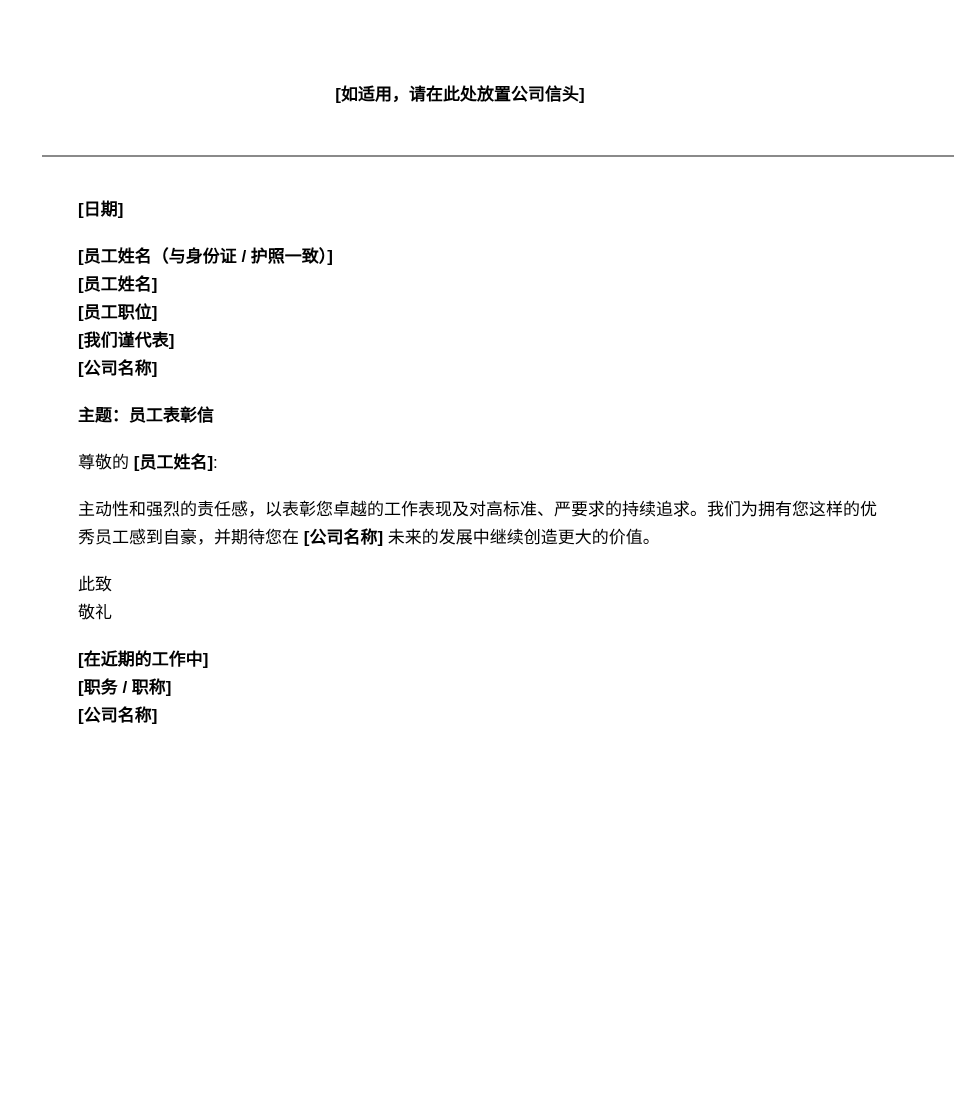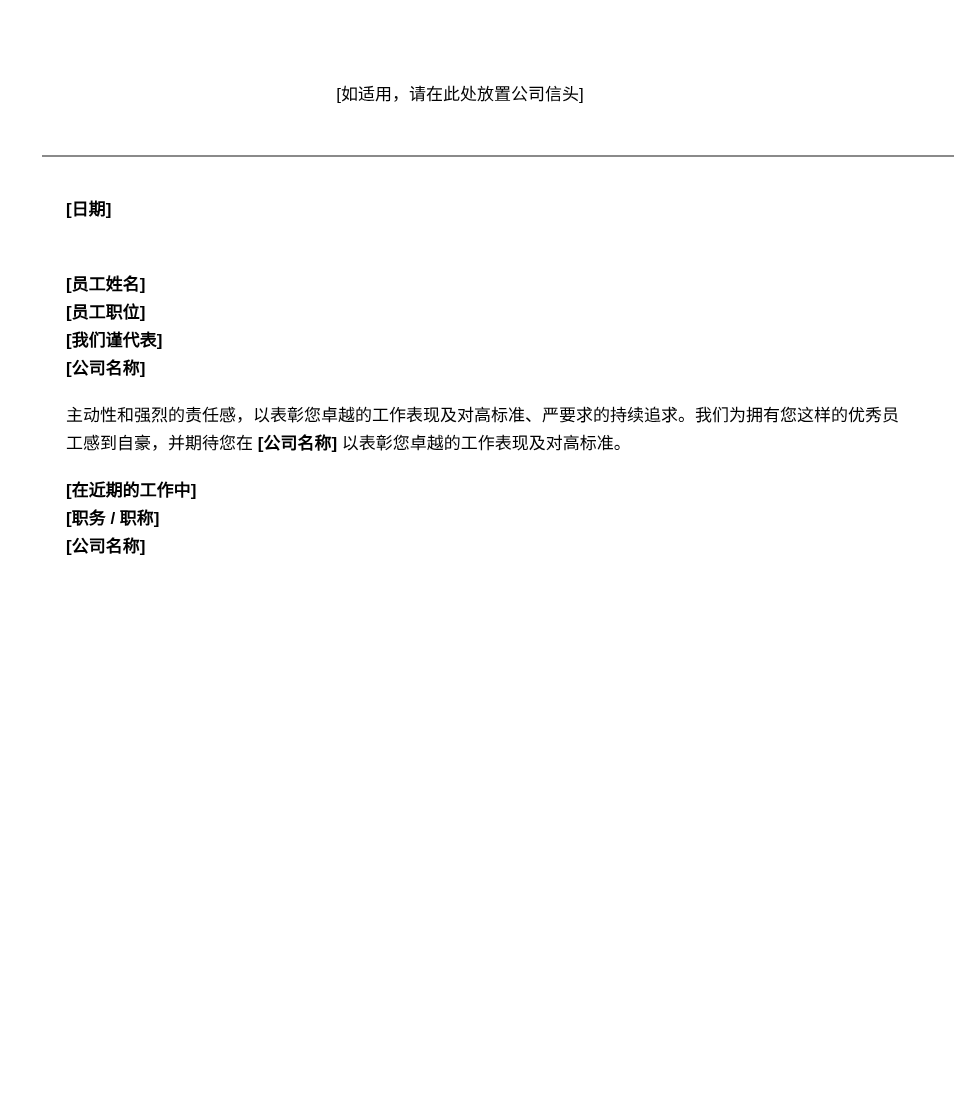--- a/index.html
+++ b/index.html
@@ -19,52 +19,55 @@
   .page {
     box-sizing: border-box;
     width: 980px;
     height: 1120px;
     padding: 0 75px 0 66px;
     background: #ffffff;
   }
   .letterhead {
     margin: 81px 51px 17px 0;
     text-align: center;
-    font-weight: normal;
+    font-weight: bold;
   }
   .divider {
     border: none;
     height: 1.5px;
     background: #8a8a8a;
     margin: 46px -49px 39px -24px;
   }
   p {
-    margin: 19px 0;
+    margin: 19px 12px;
   }
   strong { font-weight: bold; }
 </style>
 </head>
 <body>
 
 <div class="page">
 
   <div class="letterhead">[如适用，请在此处放置公司信头]</div>
 
   <hr class="divider">
 
   <div>
 
     <p><strong>[日期]</strong></p>
 
-    <p><br><strong>[员工姓名]</strong><br><strong>[员工职位]</strong><br><strong>[我们谨代表]</strong><br><strong>[公司名称]</strong></p>
+    <p><strong>[员工姓名（与身份证 / 护照一致）]</strong><br><strong>[员工姓名]</strong><br><strong>[员工职位]</strong><br><strong>[我们谨代表]</strong><br><strong>[公司名称]</strong></p>
+
+    <p><strong>主题：员工表彰信</strong></p>
+
+    <p><span>尊敬的 </span><strong>[员工姓名]</strong><span>:</span></p>
 
 
 
 
+    <p><span>主动性和强烈的责任感，以表彰您卓越的工作表现及对高标准、严要求的持续追求。我们为拥有您这样的优秀员工感到自豪，并期待您在 </span><strong>[公司名称]</strong><span> 未来的发展中继续创造更大的价值。</span></p>
 
-
-    <p><span>主动性和强烈的责任感，以表彰您卓越的工作表现及对高标准、严要求的持续追求。我们为拥有您这样的优秀员工感到自豪，并期待您在 </span><strong>[公司名称]</strong><span> 以表彰您卓越的工作表现及对高标准。</span></p>
-
+    <p><span>此致</span><br><span>敬礼</span></p>
 
     <p><strong>[在近期的工作中]</strong><br><strong>[职务 / 职称]</strong><br><strong>[公司名称]</strong></p>
 
   </div>
 </div>
 
 </body></html>

